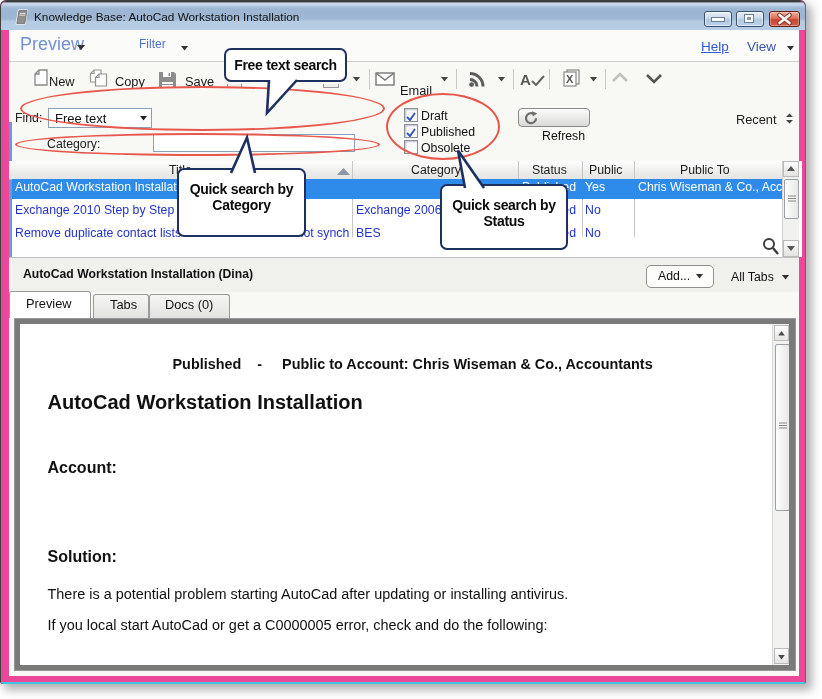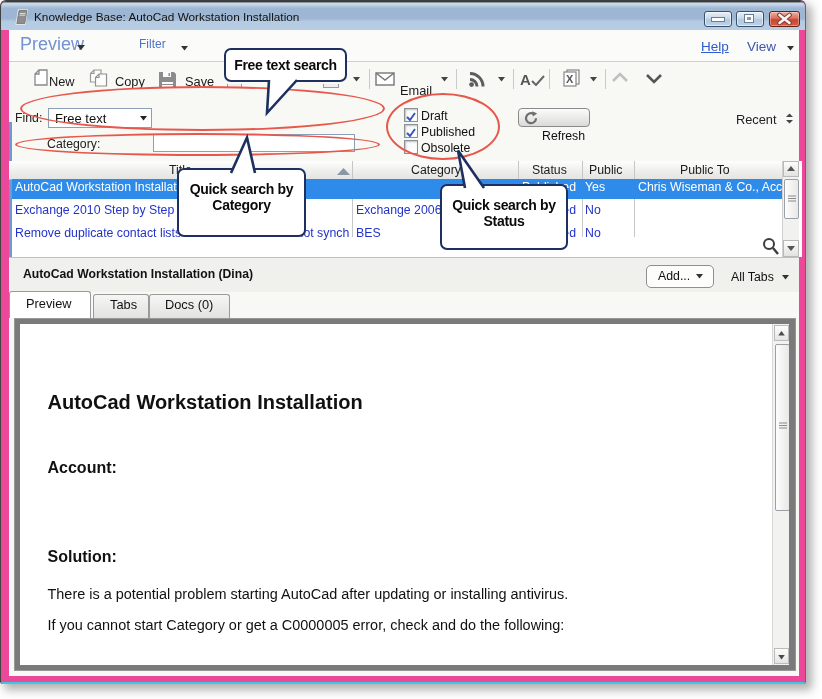--- a/index.html
+++ b/index.html
@@ -245,25 +245,26 @@
 
    <div class="abs" style="left:0px;top:261px;width:82px;height:27px;background:#fff;border:1px solid #9a9a9a;border-bottom:none;border-radius:3px 3px 0 0;box-sizing:border-box;"></div>
    <div class="abs" style="left:17px;top:266px;font-size:12.8px;color:#111;">Preview</div>
    <div class="abs" style="left:84px;top:264px;width:56px;height:24px;background:linear-gradient(#f6f6f4,#e2e2e0);border:1px solid #9a9a9a;border-bottom:none;border-radius:3px 3px 0 0;box-sizing:border-box;"></div>
    <div class="abs" style="left:101px;top:267px;font-size:12.8px;color:#111;">Tabs</div>
    <div class="abs" style="left:140px;top:264px;width:81px;height:24px;background:linear-gradient(#f6f6f4,#e2e2e0);border:1px solid #9a9a9a;border-bottom:none;border-radius:3px 3px 0 0;box-sizing:border-box;"></div>
    <div class="abs" style="left:156px;top:267px;font-size:12.8px;color:#111;">Docs (0)</div>
 
    <div class="abs" style="left:5px;top:288px;width:782px;height:353px;background:#7a7a7a;border:1px solid #989898;box-sizing:border-box;"></div>
    <div class="abs" style="left:11px;top:294px;width:769px;height:341px;background:#ffffff;overflow:hidden;">
+      <div class="abs" style="left:152.5px;top:31.7px;font-size:14.4px;font-weight:bold;color:#111;white-space:nowrap;">Published&nbsp;&nbsp;&nbsp; -&nbsp;&nbsp;&nbsp;&nbsp; Public to Account: Chris Wiseman &amp; Co., Accountants</div>
       <div class="abs" style="left:27.5px;top:66.7px;font-size:20px;font-weight:bold;color:#111;white-space:nowrap;">AutoCad Workstation Installation</div>
       <div class="abs" style="left:27.5px;top:134.5px;font-size:16px;font-weight:bold;color:#111;">Account:</div>
       <div class="abs" style="left:27.5px;top:224px;font-size:16px;font-weight:bold;color:#111;">Solution:</div>
       <div class="abs" style="left:27.5px;top:262.3px;font-size:14.45px;color:#111;white-space:nowrap;">There is a potential problem starting AutoCad after updating or installing antivirus.</div>
-      <div class="abs" style="left:27.5px;top:293.3px;font-size:14.45px;color:#111;white-space:nowrap;">If you cannot start Category or get a C0000005 error, check and do the following:</div>
+      <div class="abs" style="left:27.5px;top:293.3px;font-size:14.45px;color:#111;white-space:nowrap;">If you local start AutoCad or get a C0000005 error, check and do the following:</div>
 
       <div class="abs" style="left:752px;top:0;width:17px;height:341px;background:#f2f2f0;border-left:1px solid #d8d8d8;">
         <div class="abs" style="left:1px;top:1px;width:15px;height:16px;background:linear-gradient(#fdfdfd,#e4e4e2);border:1px solid #bbb;box-sizing:border-box;"><svg width="13" height="13" viewBox="0 0 13 13">
                 <path d="M6.5 4 L9.8 8.5 L3.2 8.5 Z" fill="#4a4a4a"></path>
               </svg></div>
         <div class="abs" style="left:2px;top:20px;width:13px;height:165px;background:linear-gradient(90deg,#fdfdfd,#e8e8e6);border:1px solid #9aa0a8;border-radius:2px;">
               <svg class="abs" style="left:3px;top:77px;" width="8" height="8">
                 <path d="M0 1 L8 1 M0 3.5 L8 3.5 M0 6 L8 6" stroke="#8a8a8a" stroke-width="1"></path>
               </svg>
             </div>

